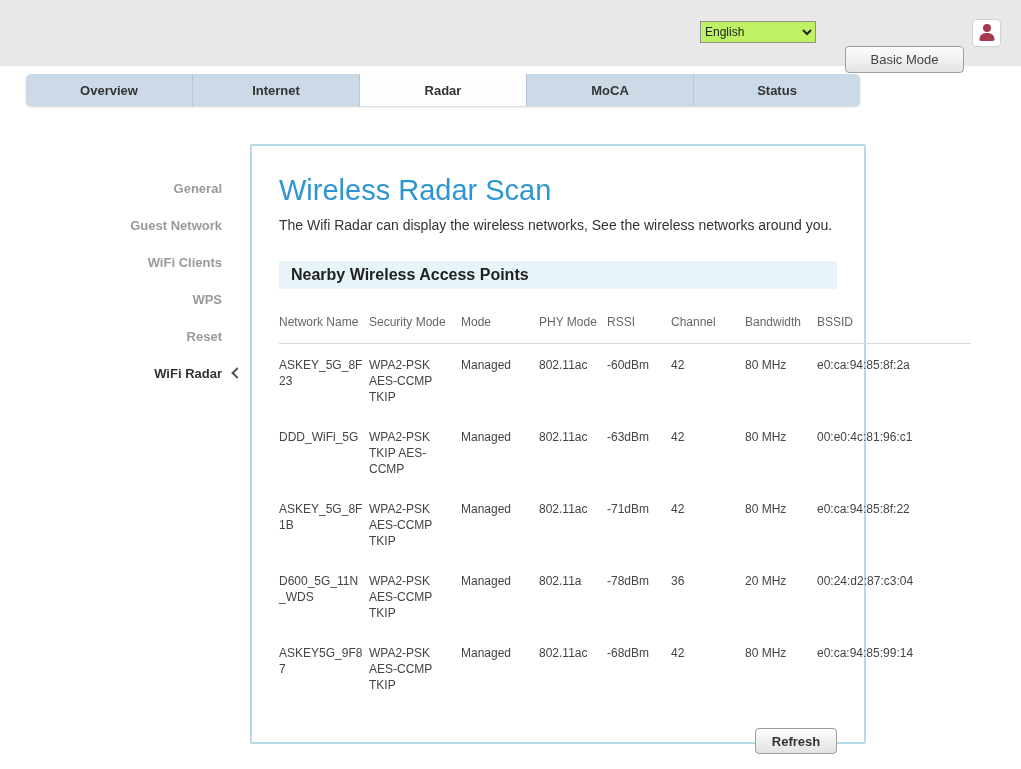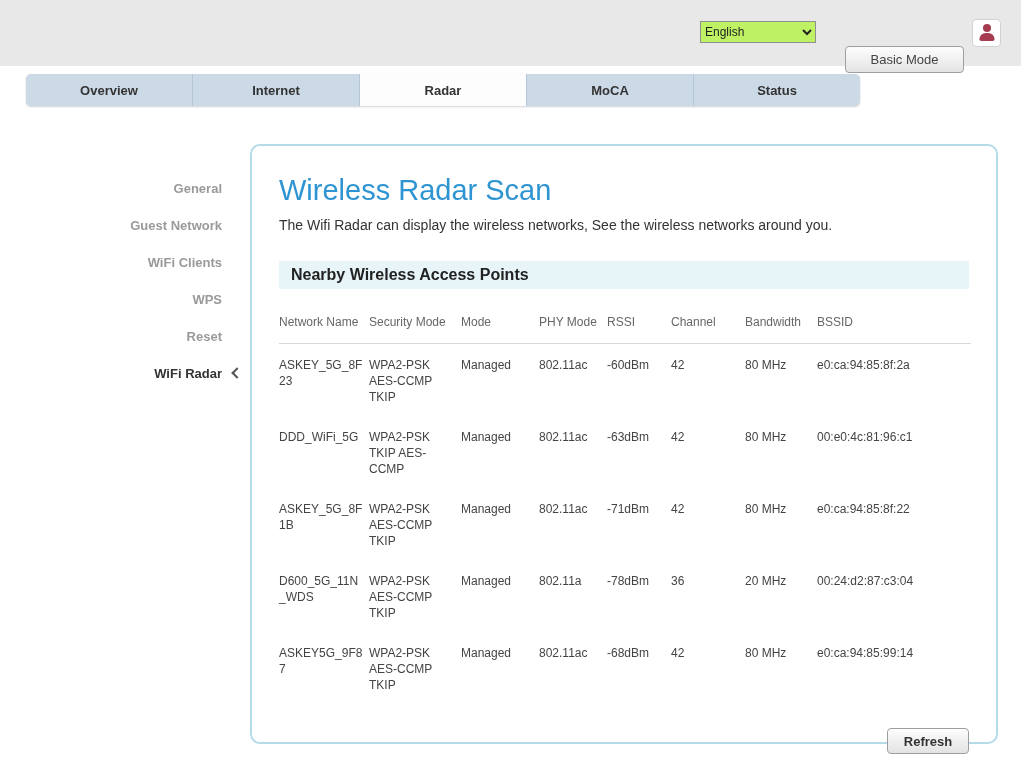--- a/index.html
+++ b/index.html
@@ -59,22 +59,22 @@
   }
   .side-item.active { color:#333; }
   .side-item.active .chevron {
     position:absolute; right:-19px; top:14px; width:8px; height:8px;
     border-left:2px solid #555; border-bottom:2px solid #555;
     transform:rotate(45deg);
   }
 
   
   .panel {
-    position:absolute; left:250px; top:144px; width:748px; height:600px;
-    border:2px solid #b5dbe9; border-radius:10px; background:#fff;
+    position:absolute; left:250px; top:144px; width:616px; height:600px;
+    border:2px solid #b5dbe9; border-radius:2px; background:#fff;
     padding:26px 27px;
   }
   .panel-title { font-size:29px; font-weight:400; color:#2e94d2; margin:2px 0 10px; }
   .panel-sub { font-size:14px; color:#333; margin:0 0 28px; }
   .section-bar {
     background:#e7f5f8; height:28px; line-height:28px; padding:0 12px;
     font-size:16px; font-weight:bold; color:#222;
   }
 
   table.ap-table { width:100%; border-collapse:collapse; table-layout:fixed; margin-top:20px; font-size:12px; }

